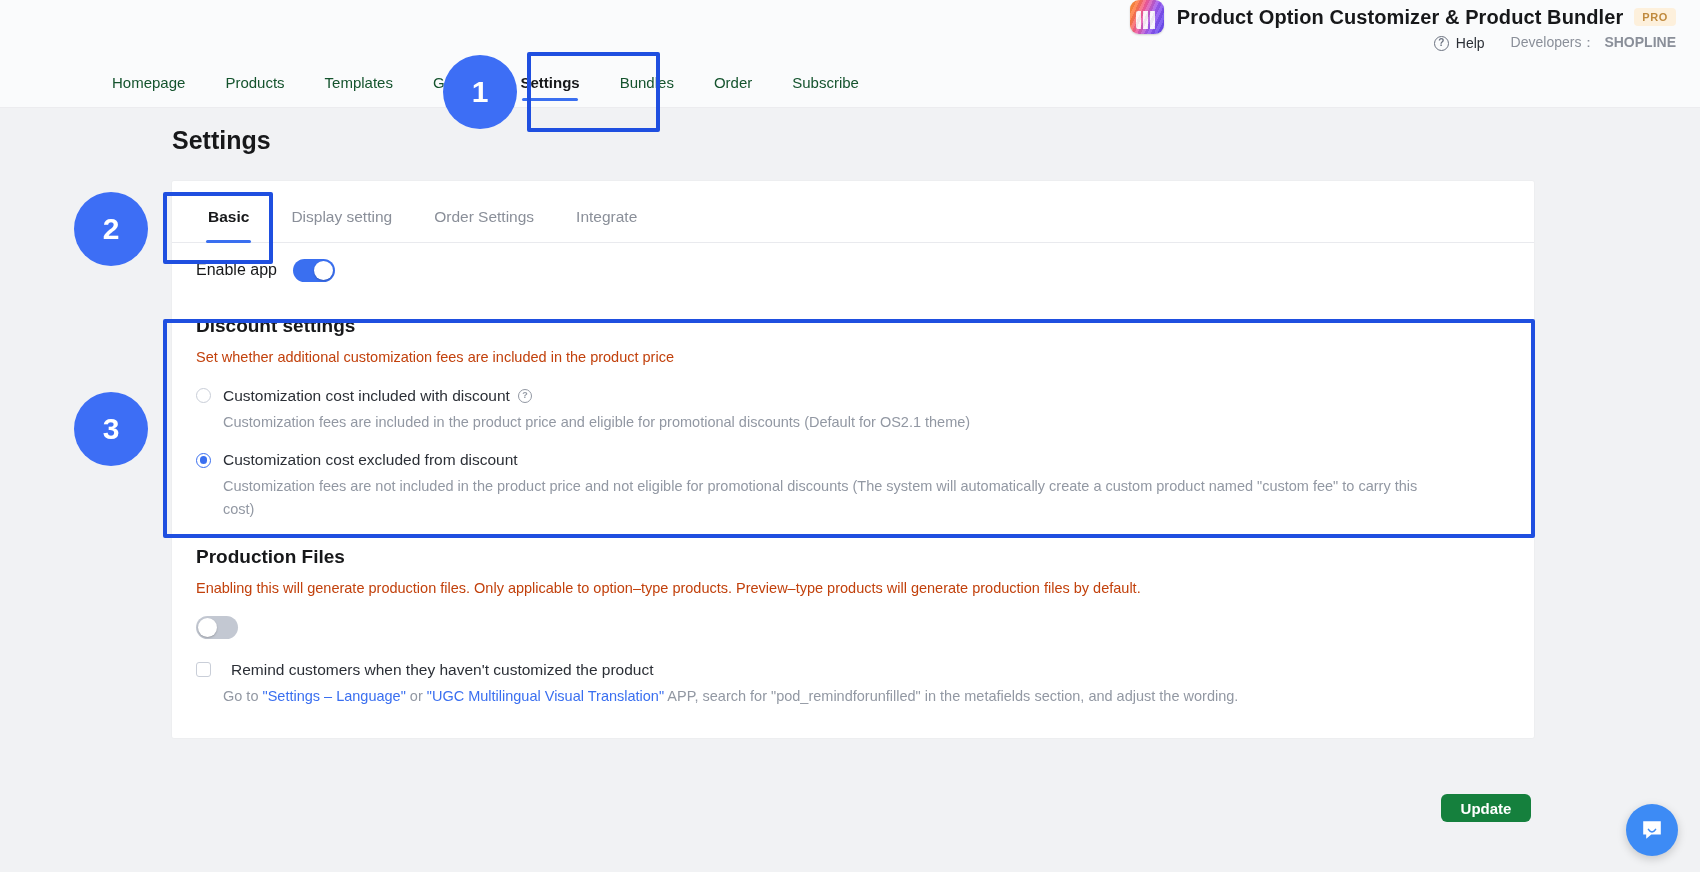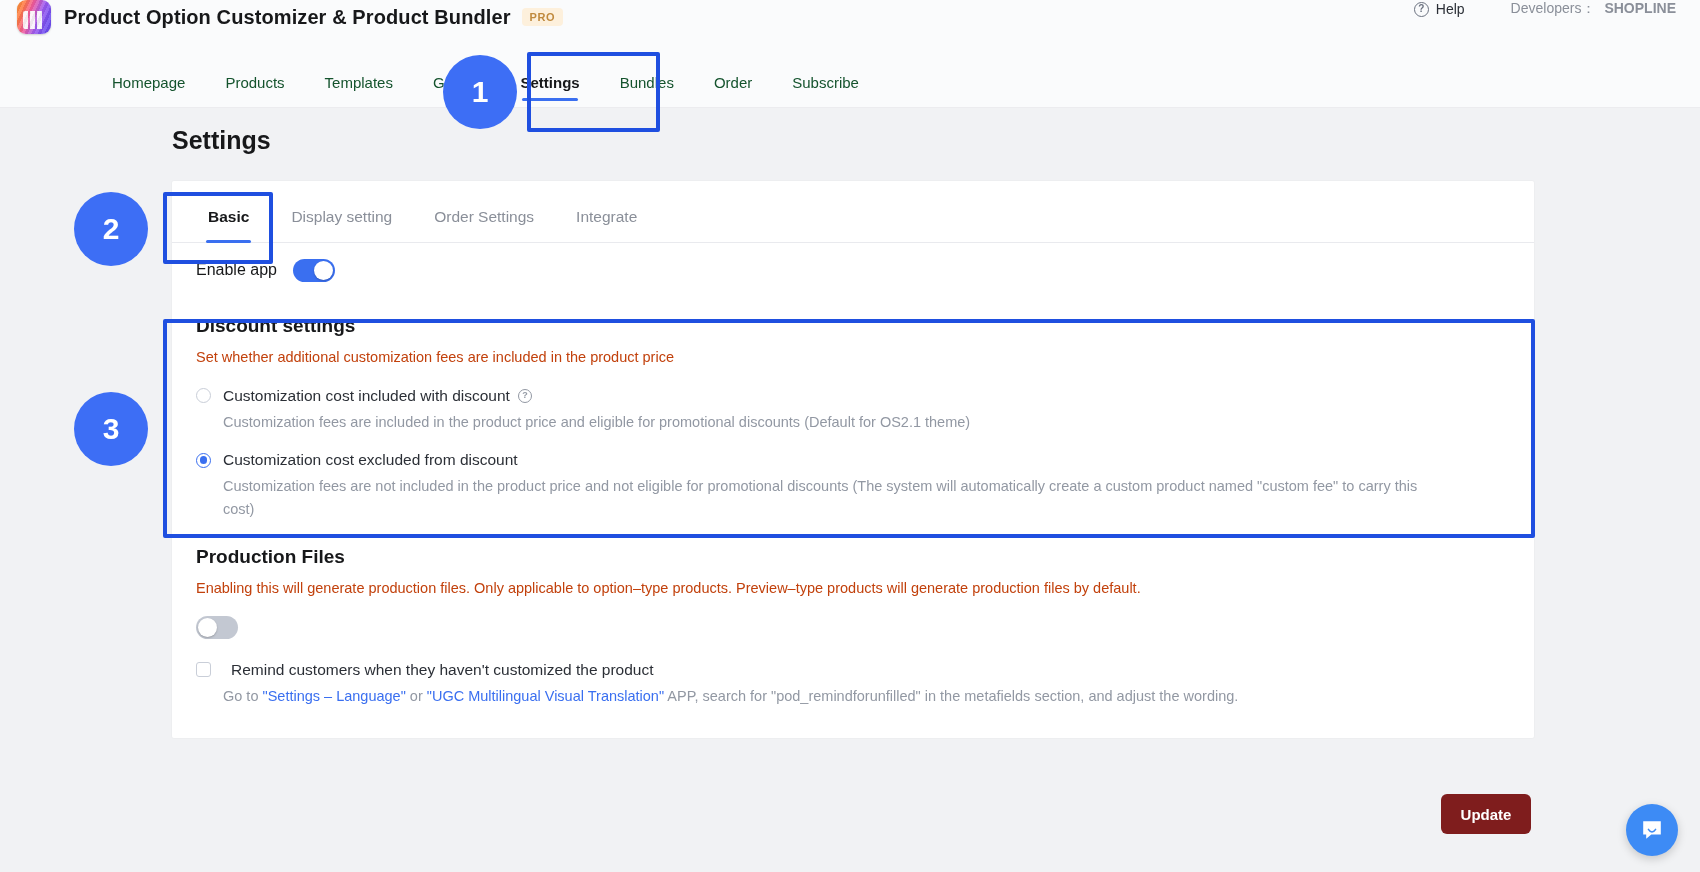--- a/index.html
+++ b/index.html
@@ -10,22 +10,23 @@
     font-family: "Liberation Sans", sans-serif;
     background: #f1f2f4;
     -webkit-font-smoothing: antialiased;
   }
   .page { position: relative; width: 1700px; height: 872px; background: #f1f2f4; }
 
   
   .app-header {
     position: absolute; top: 0; left: 0; width: 1700px; height: 58px;
     background: #fafbfc;
-    display: flex; align-items: flex-start;
-    padding: 0 24px 0 17px;
+    display: flex; align-items: flex-end;
+    padding: 0 24px 0 36px;
+    flex-direction: column;
   }
   .brand { display: flex; align-items: center; gap: 13px; }
   .app-logo {
     width: 34px; height: 34px; border-radius: 9px;
     background: linear-gradient(110deg,#ff9a3c 0%,#ff7a45 18%,#f25c9e 38%,#a05cf0 62%,#6f4df0 85%);
     position: relative; overflow: hidden; flex: none;
     box-shadow: 0 1px 2px rgba(0,0,0,.18);
   }
   .app-logo::before {
     content:""; position:absolute; left:6px; right:6px; top:11px; bottom:5px;
@@ -46,21 +47,21 @@
     background:#fdf0dc; color:#c08a3e; font-size:11px; font-weight:700;
     letter-spacing:.6px; padding:3px 8px; border-radius:4px; vertical-align:3px;
   }
   .header-right { margin-left:auto; display:flex; align-items:center; gap: 26px; }
   .help-link { display:flex; align-items:center; gap:7px; font-size:14px; color:#2b2f36; }
   .q-icon {
     width:15px; height:15px; border:1.4px solid #6b7280; border-radius:50%;
     display:flex; align-items:center; justify-content:center;
     font-size:10px; color:#6b7280; font-weight:700; line-height:1;
   }
-  .developers { font-size:14px; color:#8a8f99; display:flex; gap:9px;margin-left:20px; }
+  .developers { font-size:14px; color:#8a8f99; display:flex; gap:9px; }
   .developers .val { color:#8a8f99;font-weight:bold; }
 
   
   .app-nav {
     position: absolute; top: 58px; left: 0; width: 1700px; height: 50px;
     background: #fafbfc; display: flex; align-items: stretch; padding-left: 92px;
     border-bottom: 1px solid #ececef;
   }
   .nav-item {
     display:flex; align-items:center; padding: 0 20px; font-size:15px;
@@ -128,22 +129,22 @@
     width:15px; height:15px; border-radius:3px; border:1.5px solid #c9ced8; background:#fff; flex:none;
   }
   .checkbox-label { font-size:15.5px; color:#2b2f36; }
   .hint { font-size:14.5px; color:#9298a3; margin: 7px 0 0 27px; line-height:1.5; }
   .hint a { color:#3a6ff0; text-decoration:none; }
 
   .toggle-wrap { margin: 16px 0 0 0; }
 
   
   .update-btn {
-    position:absolute; top:794px; left:1441px; width:90px; height:40px;
-    background:#7f1d1d; color:#fff; border:none; border-radius:6px;
+    position:absolute; top:794px; left:1441px; width:90px; height:28px;
+    background:#15803d; color:#fff; border:none; border-radius:6px;
     font-size:15px; font-weight:700; font-family:"Liberation Sans", sans-serif;
     cursor:pointer;
   }
   .chat-bubble {
     position:absolute; top:804px; left:1626px; width:52px; height:52px;
     border-radius:50%; background:#3d8bf5; display:flex; align-items:center; justify-content:center;
     box-shadow: 0 3px 10px rgba(0,0,0,.18);
   }
   .chat-glyph { width:24px; height:24px; }
 

